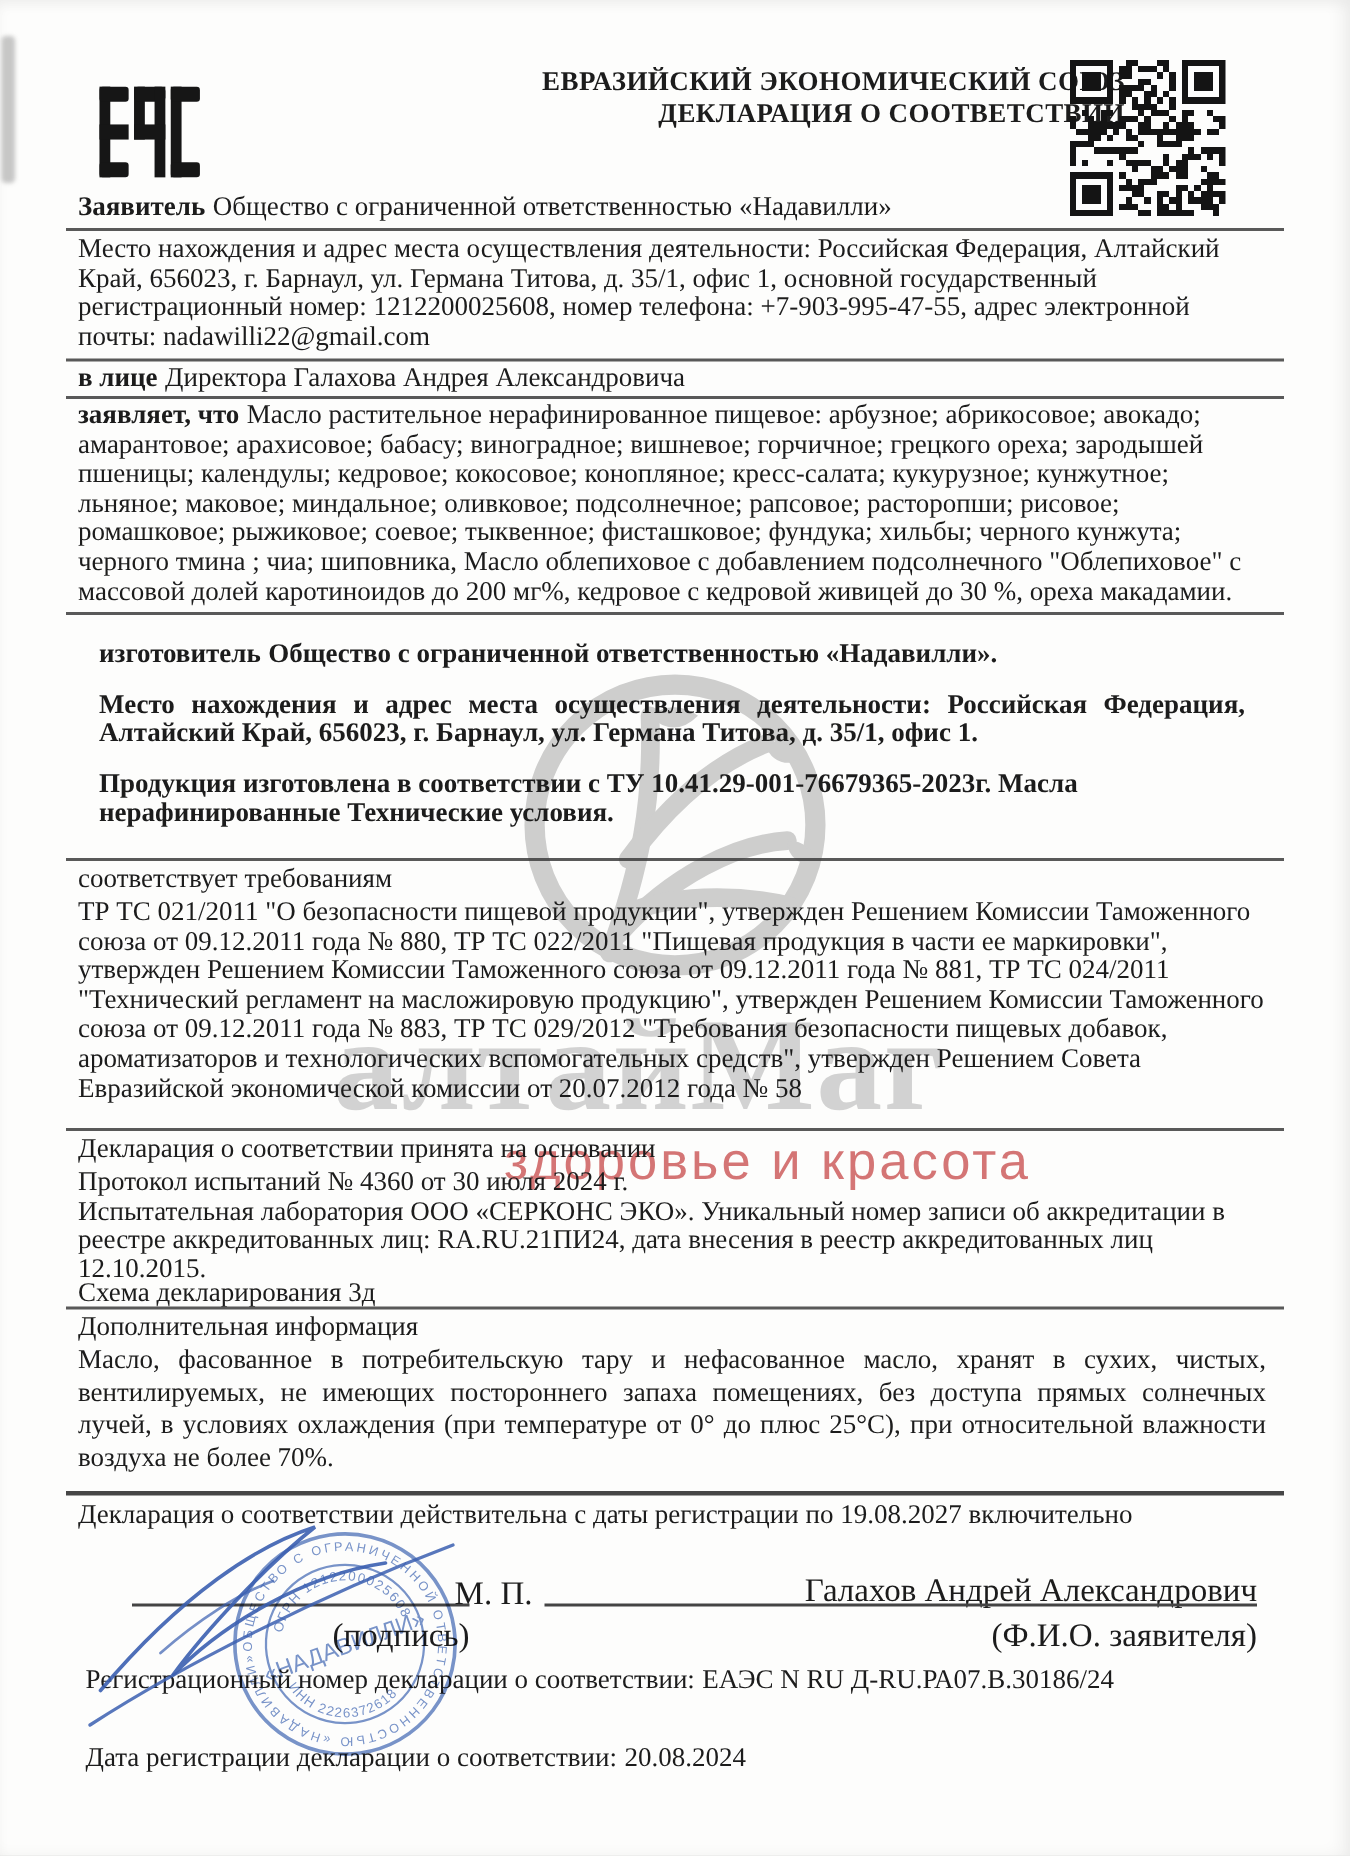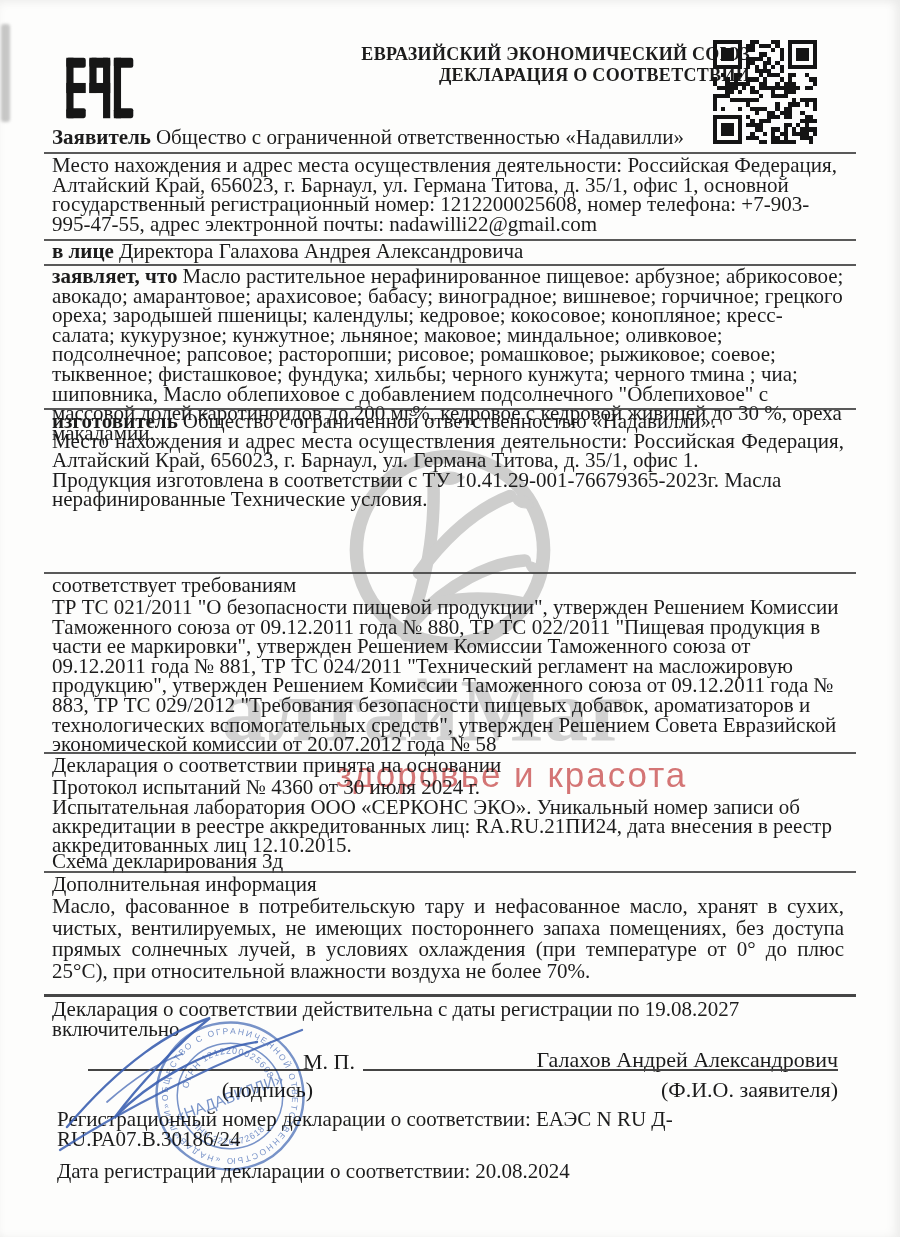--- a/index.html
+++ b/index.html
@@ -1,24 +1,24 @@
 <!DOCTYPE html>
 <html style="--ink: #1c1c1c; --rule: #3c3c3c; --stamp-blue: #6181c2; --watermark-gray: #a0a0a0;"><head>
 <meta charset="utf-8">
 <style>
   html,body{margin:0;padding:0;background:#e8e8e8;}
   .page{position:relative;width:900px;height:1237px;margin:0 auto;background:#fdfdfc;
         font-family:"Liberation Serif","DejaVu Serif",serif;color:var(--ink,#1c1c1c);
         overflow:hidden;box-shadow:inset -6px 0 10px rgba(0,0,0,.05), inset 0 4px 8px rgba(0,0,0,.03);}
   .abs{position:absolute;}
-  .para{left:52px;right:56px;font-size:21px;line-height:19.6px;z-index:2;}
+  .para{left:52px;right:56px;font-size:18px;line-height:19.6px;z-index:2;}
   .lead{margin-right:5px;}
   .bold{font-weight:normal;}
   .justify{text-align:justify;}
-  p{margin:0;}
+  p{margin:14px;font-weight:bold;}
   .hline{position:absolute;left:44px;right:44px;height:2px;background:var(--rule,#3c3c3c);opacity:.85;z-index:2;}
   .hline.thick{height:2.5px;opacity:.95;}
   .title{top:44px;left:140px;right:150px;text-align:right;font-weight:bold;font-size:18px;line-height:21px;letter-spacing:.3px;z-index:2;}
   .eac{top:50px;left:62px;width:72px;height:76px;z-index:2;}
   .qr{top:40px;left:713px;width:104px;height:104px;z-index:2;}
   .qr svg{width:100%;height:100%;}
   
   .wm{z-index:1;pointer-events:none;}
   .wm-brand{top:660px;left:222px;font-family:Liberation Serif, serif;
             font-weight:bold;font-size:88px;color:var(--watermark-gray,#a6a6a6);opacity:.45;letter-spacing:1px;}

